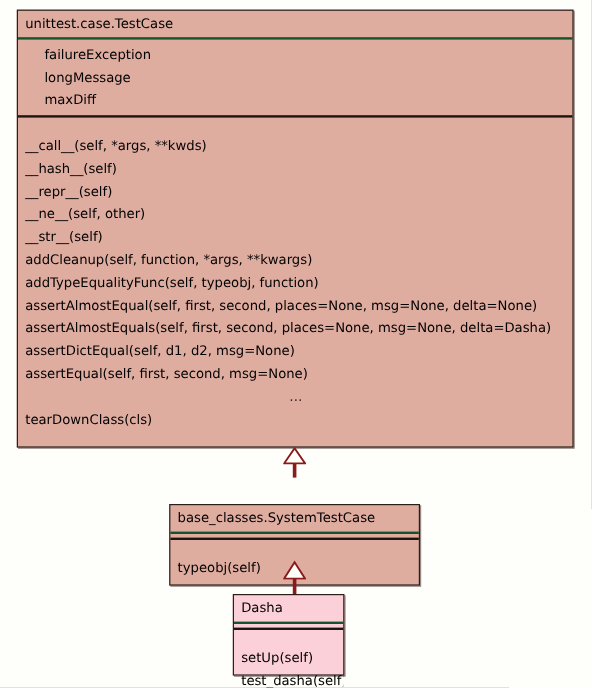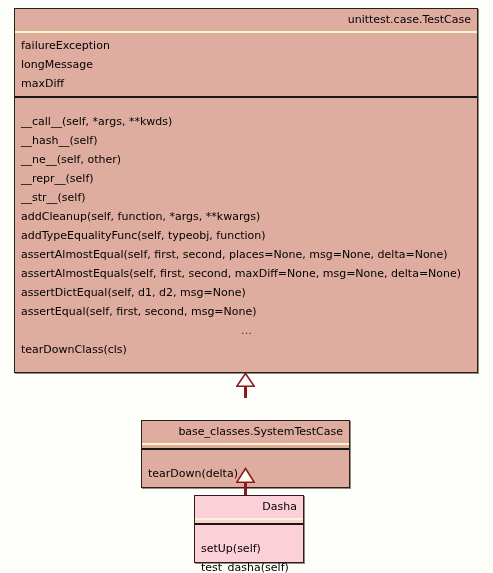--- a/index.html
+++ b/index.html
@@ -28,34 +28,34 @@
     border: 1px solid #2b2018;
     background: #dfaca0;
     box-shadow: 1px 1px 0 0 rgba(60,40,35,0.55);
   }
   .uml-class.highlight {
     background: #fbd0d9;
   }
 
   .cls-name {
     box-sizing: border-box;
-    text-align: right;
+    text-align: left;
     font-size: 11px;
     line-height: 14px;
     color: #000;
     padding: 4px 6px 4px 6px;
-    border-bottom: 2px solid #fef9c3;
+    border-bottom: 2px solid #14532d;
     white-space: nowrap;
     overflow: hidden;
   }
 
   .cls-attrs {
     box-sizing: border-box;
     border-bottom: 2px solid #1d1510;
-    padding: 3px 0 3px 0;
+    padding: 3px 0 3px 16px;
   }
   .cls-attrs.empty {
     padding: 0;
     height: 5px;
   }
 
   .cls-ops {
     box-sizing: border-box;
     padding: 3px 0 3px 0;
     margin-top: 11px;
@@ -97,57 +97,57 @@
   <div class="uml-class" id="class-0" style="left:14px; top:8px; width:464px; height:365px;">
     <div class="cls-name">unittest.case.TestCase</div>
     <div class="cls-attrs">
       <div class="member">failureException</div>
       <div class="member">longMessage</div>
       <div class="member">maxDiff</div>
     </div>
     <div class="cls-ops">
       <div class="member">__call__(self, *args, **kwds)</div>
       <div class="member">__hash__(self)</div>
+      <div class="member">__repr__(self)</div>
       <div class="member">__ne__(self, other)</div>
-      <div class="member">__repr__(self)</div>
       <div class="member">__str__(self)</div>
       <div class="member">addCleanup(self, function, *args, **kwargs)</div>
       <div class="member">addTypeEqualityFunc(self, typeobj, function)</div>
       <div class="member">assertAlmostEqual(self, first, second, places=None, msg=None, delta=None)</div>
-      <div class="member">assertAlmostEquals(self, first, second, maxDiff=None, msg=None, delta=None)</div>
+      <div class="member">assertAlmostEquals(self, first, second, places=None, msg=None, delta=Dasha)</div>
       <div class="member">assertDictEqual(self, d1, d2, msg=None)</div>
       <div class="member">assertEqual(self, first, second, msg=None)</div>
       <div class="member ellipsis">…</div>
       <div class="member">tearDownClass(cls)</div>
     </div>
   </div>
 
   <div class="gen-line" style="left:244px; top:385px; height:13px;"></div>
   <div class="gen-arrow" style="left:236px; top:373px;">
     <svg width="19" height="14" viewBox="0 0 19 14">
       <polygon points="9.5,0.5 18.3,13.3 0.7,13.3" fill="#fefefa" stroke="#8b1a1a" stroke-width="1.6"></polygon>
     </svg>
   </div>
 
   <div class="uml-class" id="class-1" style="left:141px; top:420px; width:209px; height:68px;">
     <div class="cls-name">base_classes.SystemTestCase</div>
     <div class="cls-attrs empty"></div>
     <div class="cls-ops">
-      <div class="member">tearDown(delta)</div>
+      <div class="member">typeobj(self)</div>
     </div>
   </div>
 
   <div class="gen-line" style="left:244px; top:482px; height:13px;"></div>
   <div class="gen-arrow" style="left:236px; top:466px;">
     <svg width="19" height="17" viewBox="0 0 19 17">
       <polygon points="9.5,2.5 18.3,16.3 0.7,16.3" fill="#fefefa" stroke="#8b1a1a" stroke-width="1.6"></polygon>
     </svg>
   </div>
 
-  <div class="uml-class highlight" id="class-2" style="left:194px; top:495px; width:110px; height:68px;">
+  <div class="uml-class highlight" id="class-2" style="left:194px; top:495px; width:93px; height:68px;">
     <div class="cls-name">Dasha</div>
     <div class="cls-attrs empty"></div>
     <div class="cls-ops">
       <div class="member">setUp(self)</div>
       <div class="member">test_dasha(self)</div>
     </div>
   </div>
 
 </div>
 

